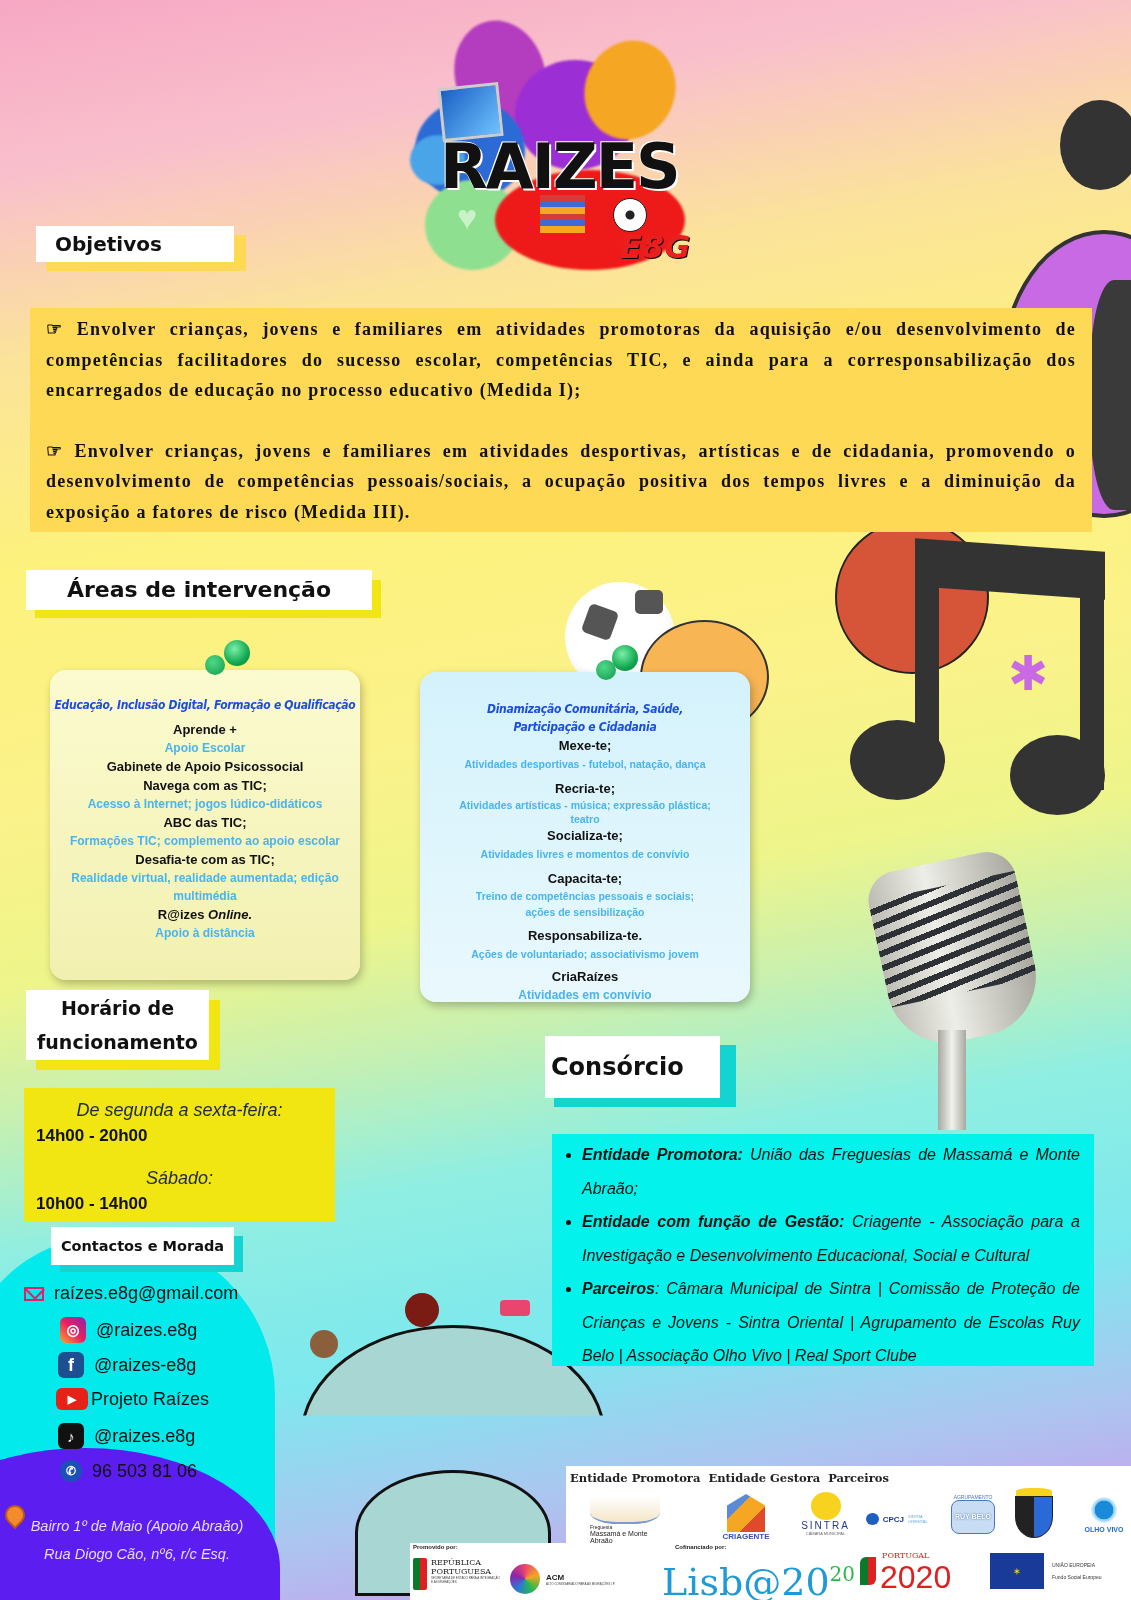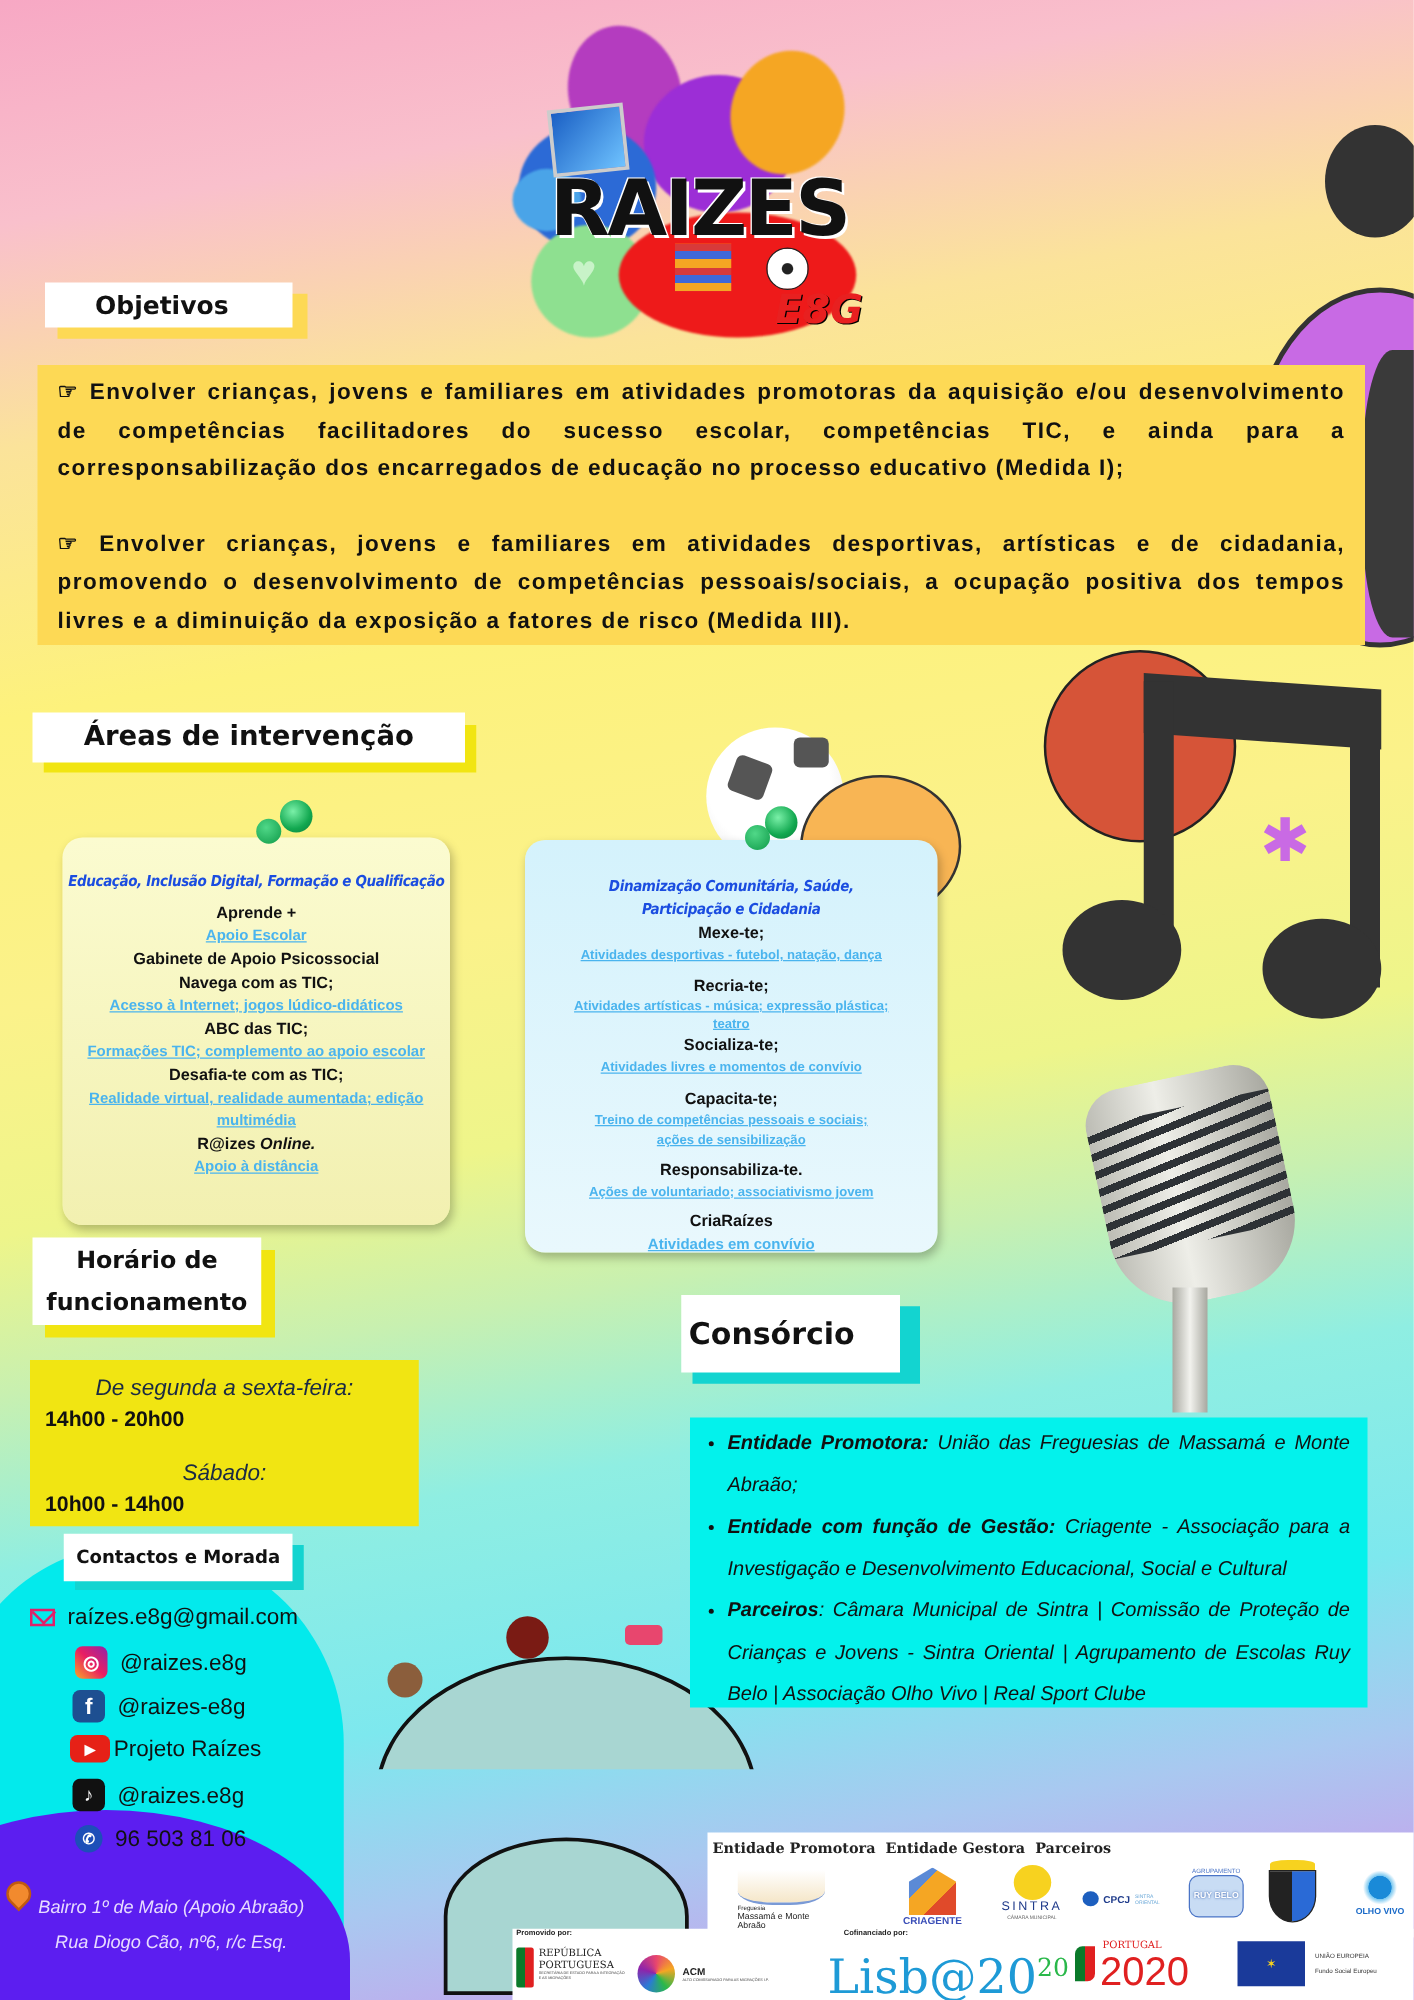--- a/index.html
+++ b/index.html
@@ -7,28 +7,28 @@
     background:linear-gradient(170deg,#f7a8c4 0%,#f9c0cc 10%,#fbe39a 20%,#fdf27c 32%,#fbf28a 45%,#eef58a 55%,#c8f0b0 62%,#8feee2 70%,#7de8ee 80%,#a9c8f0 88%,#c9a0ec 96%,#b890e6 100%);}
   .abs{position:absolute;}
   .hdr{position:absolute;background:#fff;font-family:"DejaVu Sans",sans-serif;font-weight:bold;color:#111;}
   .hdr-shadow{position:absolute;}
   
   .logo{left:395px;top:10px;width:320px;height:280px;}
   .logo .splat{position:absolute;border-radius:50%;filter:blur(1px);}
   .logo-text{position:absolute;left:45px;top:120px;font-family:"DejaVu Sans",sans-serif;font-weight:900;font-size:62px;color:#111;letter-spacing:-2px;text-shadow:2px 2px 0 #fff,-1px -1px 0 #fff;}
   .logo-sub{position:absolute;left:225px;top:218px;font-family:"DejaVu Sans",sans-serif;font-style:italic;font-weight:900;font-size:32px;color:#e82020;text-shadow:1px 1px 0 #000;}
   
-  .obj-box{left:30px;top:292px;width:1062px;height:224px;background:#fdd955;box-sizing:border-box;padding:6px 16px 0 16px;}
+  .obj-box{left:30px;top:308px;width:1062px;height:224px;background:#fdd955;box-sizing:border-box;padding:6px 16px 0 16px;font-family:Liberation Serif, serif;}
   .obj-p{margin:0;font-weight:bold;font-size:18px;line-height:30.5px;letter-spacing:1.2px;text-align:justify;color:#111;}
   .obj-p + .obj-p{margin-top:30px;}
   
   .note{position:absolute;box-shadow:2px 4px 8px rgba(0,0,0,0.25);text-align:center;border-radius:16px;}
   .note-title{font-family:"DejaVu Sans Condensed","DejaVu Sans",sans-serif;font-style:italic;font-weight:bold;color:#1b4de0;font-size:12px;line-height:18px;letter-spacing:-0.3px;}
   .note .t{font-weight:bold;color:#111;font-size:13px;line-height:19px;}
-  .note .d{color:#4ab4ee;font-weight:bold;font-size:12px;line-height:18px;text-decoration:underline;}
+  .note .d{color:#4ab4ee;font-weight:bold;font-size:12px;line-height:18px;}
   .pin{position:absolute;width:26px;height:26px;border-radius:50%;background:radial-gradient(circle at 40% 35%,#7af0a8,#12a850 60%,#0a7a3a);}
   .pin2{position:absolute;width:20px;height:20px;border-radius:50%;background:radial-gradient(circle at 40% 35%,#50d888,#0e9a48);}
   
   .hor-box{left:24px;top:1088px;width:311px;height:133px;background:#f1e512;box-sizing:border-box;padding:10px 12px;}
   .hor-box .lbl{font-style:italic;font-weight:normal;font-size:18px;color:#1a2a44;line-height:24px;text-align:center;}
   .hor-box .val{font-weight:bold;font-size:17px;color:#111;line-height:28px;}
   
   .contact-bg{left:-40px;top:1235px;width:315px;height:420px;border-radius:150px 160px 0 0;background:#03eaec;}
   .address-bg{left:-110px;top:1448px;width:390px;height:300px;border-radius:50% 50% 0 0 / 40% 40% 0 0;background:#5c1ef0;}
   .c-row{position:absolute;display:flex;align-items:center;font-size:18px;color:#111;}
@@ -77,21 +77,21 @@
   <div class="splat" style="left:100px;top:160px;width:190px;height:100px;background:#ee1a1a;"></div>
   <div class="abs" style="left:45px;top:75px;width:55px;height:48px;background:linear-gradient(135deg,#1a5fc4,#6fc3ff);border:3px solid #ccc;transform:rotate(-6deg);"></div>
   <div class="abs" style="left:62px;top:188px;font-size:34px;color:#c8f3c8;">♥</div>
   <div class="abs" style="left:145px;top:185px;width:45px;height:38px;background:repeating-linear-gradient(0deg,#f5a623 0 7px,#3f68d8 7px 13px,#d83a3a 13px 19px);"></div>
   <div class="abs" style="left:218px;top:188px;width:32px;height:32px;border-radius:50%;background:radial-gradient(circle,#222 18%,#fff 22%);border:1px solid #222;"></div>
   <div class="logo-text">RAIZES</div>
   <div class="logo-sub">E8G</div>
 </div>
 
 <div class="hdr-shadow" style="left:46px;top:235px;width:200px;height:36px;background:#fdd955;"></div>
-<div class="hdr" style="left:36px;top:226px;width:198px;height:36px;font-size:20px;line-height:36px;padding-left:40px;box-sizing:border-box;">
+<div class="hdr" style="left:36px;top:226px;width:198px;height:36px;font-size:20px;line-height:36px;padding-left:19px;box-sizing:border-box;">
   <span>Objetivos</span>
 </div>
 
 <div class="abs obj-box">
   <p class="obj-p"><span>☞</span> <span>Envolver crianças, jovens e familiares em atividades promotoras da aquisição e/ou desenvolvimento de competências facilitadores do sucesso escolar, competências TIC, e ainda para a corresponsabilização dos encarregados de educação no processo educativo (Medida I);</span></p>
   <p class="obj-p"><span>☞</span> <span>Envolver crianças, jovens e familiares em atividades desportivas, artísticas e de cidadania, promovendo o desenvolvimento de competências pessoais/sociais, a ocupação positiva dos tempos livres e a diminuição da exposição a fatores de risco (Medida III).</span></p>
 </div>
 
 <div class="hdr-shadow" style="left:35px;top:580px;width:346px;height:38px;background:#f1e512;"></div>
 <div class="hdr" style="left:26px;top:570px;width:346px;height:40px;font-size:22px;line-height:40px;text-align:center;">

